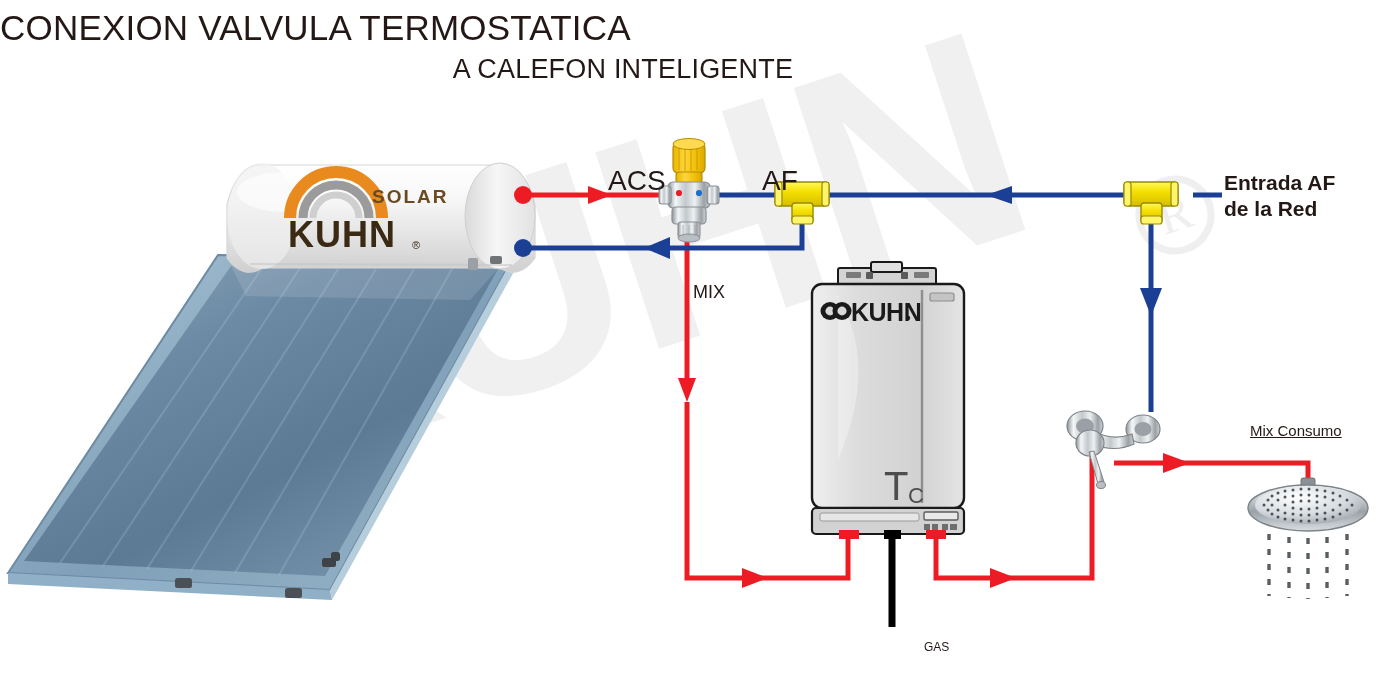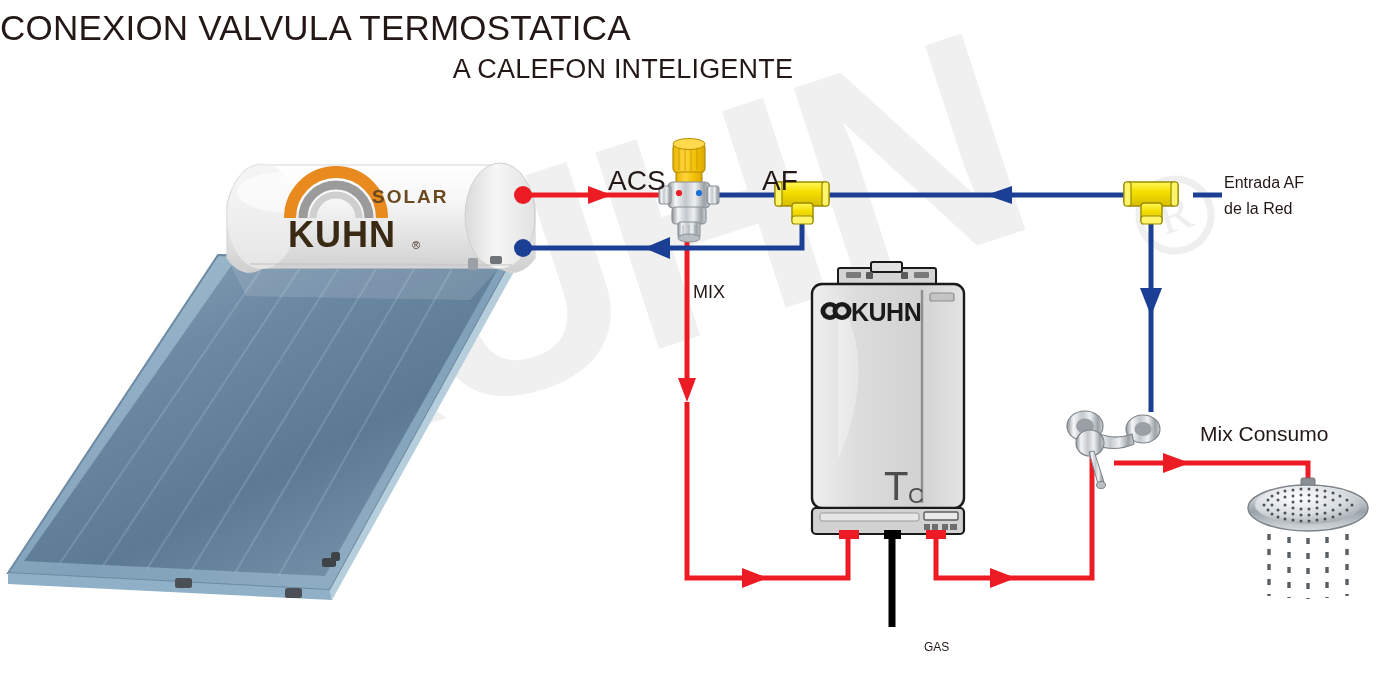--- a/index.html
+++ b/index.html
@@ -17,22 +17,22 @@
   }
   .ttl2{
     position:absolute;left:0;top:54px;width:1246px;text-align:center;
     font-size:27px;color:#231815;letter-spacing:.2px;
   }
   .lbl{position:absolute;color:#231815;font-size:28px;white-space:nowrap;}
   .lbl-acs{left:608px;top:165px;}
   .lbl-af{left:762px;top:165px;}
   .lbl-mix{left:693px;top:282px;font-size:18px;text-align:center;}
   .lbl-gas{left:924px;top:640px;font-size:12px;}
-  .lbl-entrada{left:1224px;top:170px;font-size:16px;line-height:26px;}
-  .lbl-mixcons{left:1200px;top:422px;font-size:21px;}
+  .lbl-entrada{left:1224px;top:170px;font-size:21px;line-height:26px;font-weight:bold;}
+  .lbl-mixcons{left:1250px;top:422px;font-size:15px;text-decoration:underline;}
 </style>
 </head>
 <body>
 
 <div id="stage">
 
   <svg width="1390" height="700" viewBox="0 0 1390 700">
     <defs>
       <linearGradient id="tankG" x1="0" y1="0" x2="0" y2="1">
         <stop offset="0%" stop-color="#ffffff"></stop>

